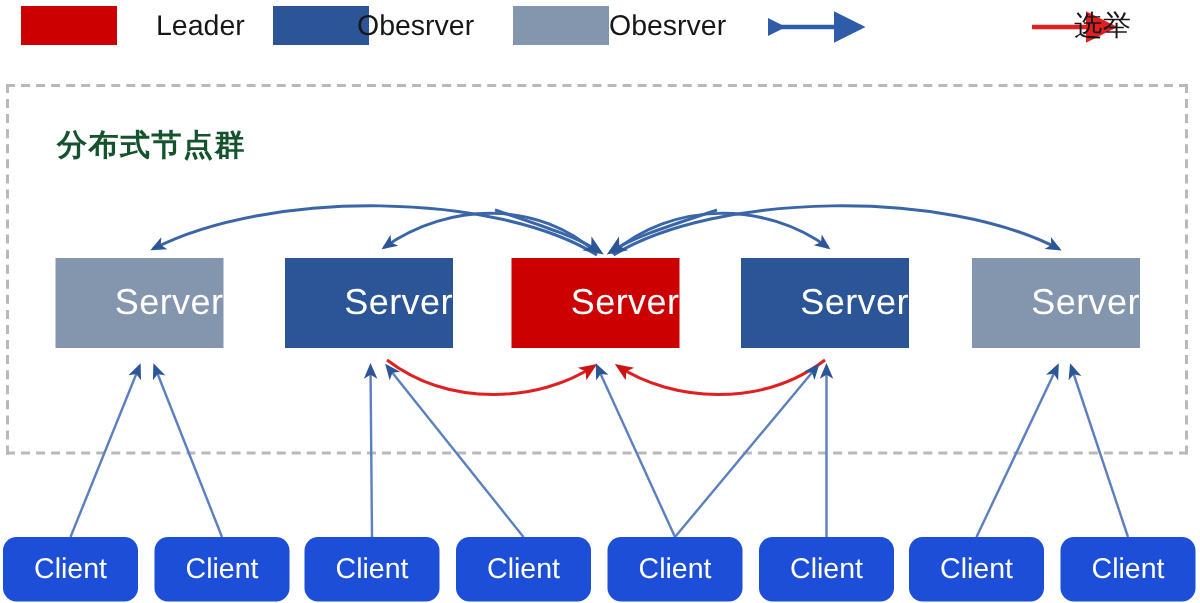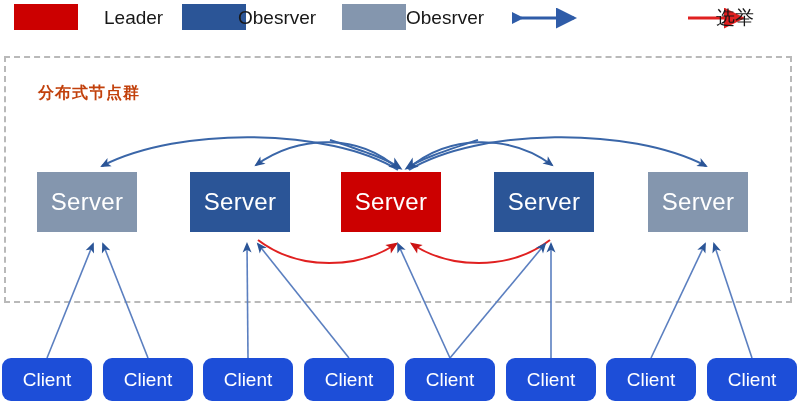--- a/index.html
+++ b/index.html
@@ -18,28 +18,28 @@
   }
   .lg-cn{font-size:19px;}
 
   
   #cluster{
     position:absolute;left:4px;top:56px;width:788px;height:247px;
     border:2px dashed #b9b9b9;box-sizing:border-box;background:transparent;
   }
   #cluster-title{
     position:absolute;left:38px;top:83px;
-    font-size:16px;font-weight:bold;color:#c2410c;
+    font-size:20px;font-weight:bold;color:#14532d;
     letter-spacing:1px;white-space:nowrap;
   }
 
   
   .server{
-    position:absolute;top:172px;width:100px;height:60px;
-    display:flex;align-items:center;justify-content:center;
+    position:absolute;top:172px;width:112px;height:60px;
+    display:flex;align-items:center;justify-content:flex-end;
     color:#ffffff;font-size:24px;letter-spacing:.3px;
   }
   .srv-observer{background:#8496ae;}
   .srv-follower{background:#2b5597;}
   .srv-leader{background:#cc0000;}
 
   
   .client{
     position:absolute;top:358px;width:90px;height:43px;
     background:#1d4ed8;border-radius:9px;

